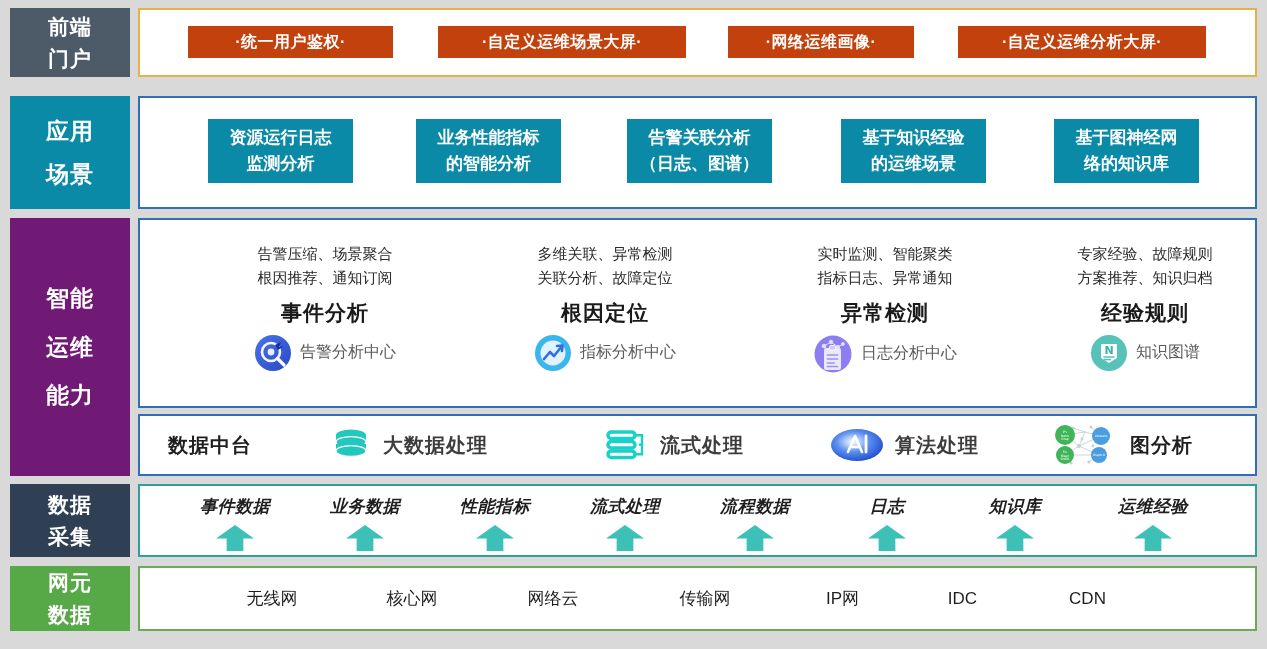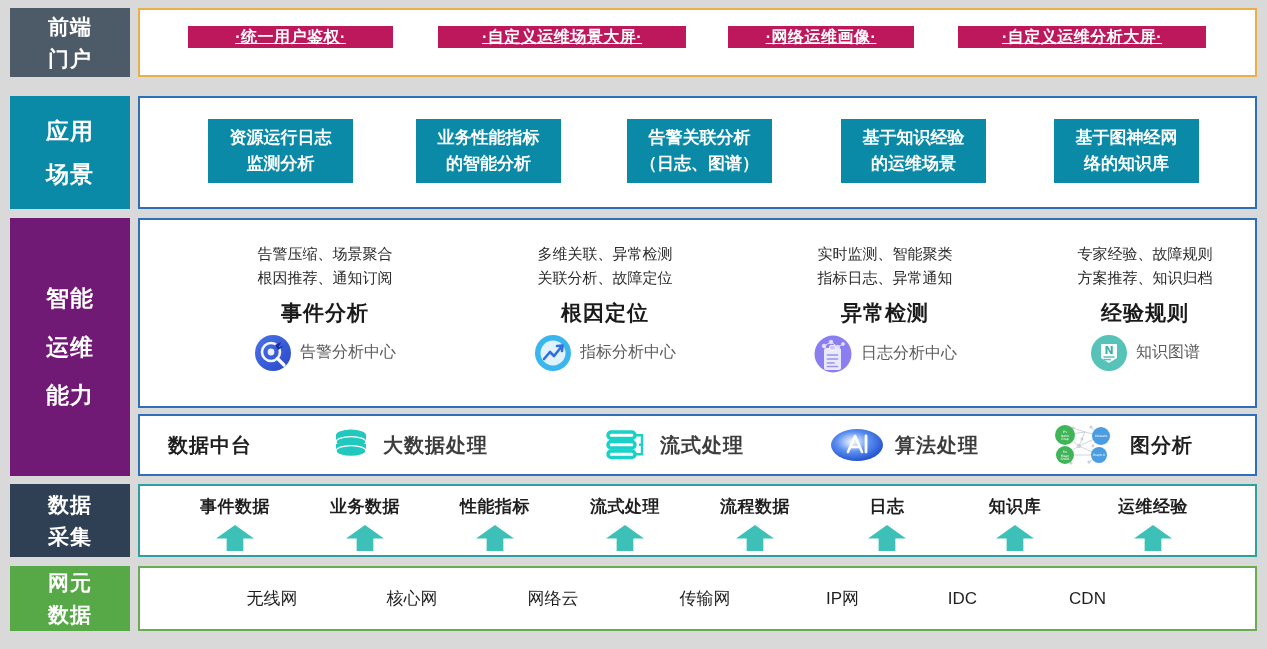--- a/index.html
+++ b/index.html
@@ -41,25 +41,24 @@
   .panel-app     { border: 2px solid #2e6fb7; }
   .panel-ai      { border: 2px solid #2e6fb7; }
   .panel-mid     { border: 2px solid #2e6fb7; }
   .panel-collect { border: 2px solid #2f9e9e; }
   .panel-net     { border: 2px solid #6aab54; }
 
   
   .chip {
     position: absolute;
     display: flex; align-items: center; justify-content: center;
-    background: #be185d; color: #fff;
+    background: #c2410c; color: #fff;
     font-size: 16px; font-weight: bold;
-    height: 22px;
+    height: 32px;
     letter-spacing: 0.5px;
-    text-decoration: underline;
   }
 
   
   .appcard {
     position: absolute;
     display: flex; flex-direction: column;
     align-items: center; justify-content: center;
     background: #0a8aa6; color: #fff;
     font-size: 17px; font-weight: bold;
     line-height: 1.55;
@@ -90,21 +89,21 @@
   .mid-label {
     font-size: 20px; font-weight: bold; color: #3d3d3d;
     white-space: nowrap; letter-spacing: 1px;
   }
   .mid-label.dark { color: #1f1f1f; }
 
   
   .collect-item {
     position: absolute; top: 0; height: 100%;
     display: flex; flex-direction: column; align-items: center;
-    justify-content: flex-start; padding-top: 9px;
+    justify-content: flex-start; padding-top: 9px; font-style: italic;
   }
   .collect-label {
     font-size: 17px; font-weight: bold; color: #1f1f1f;
     white-space: nowrap; letter-spacing: 0.5px;
   }
   .arrow-up {
     margin-top: 7px;
     width: 38px; height: 26px;
     background: #3cc0b8;
     clip-path: polygon(50% 0%, 100% 52%, 72% 52%, 72% 100%, 28% 100%, 28% 52%, 0% 52%);

